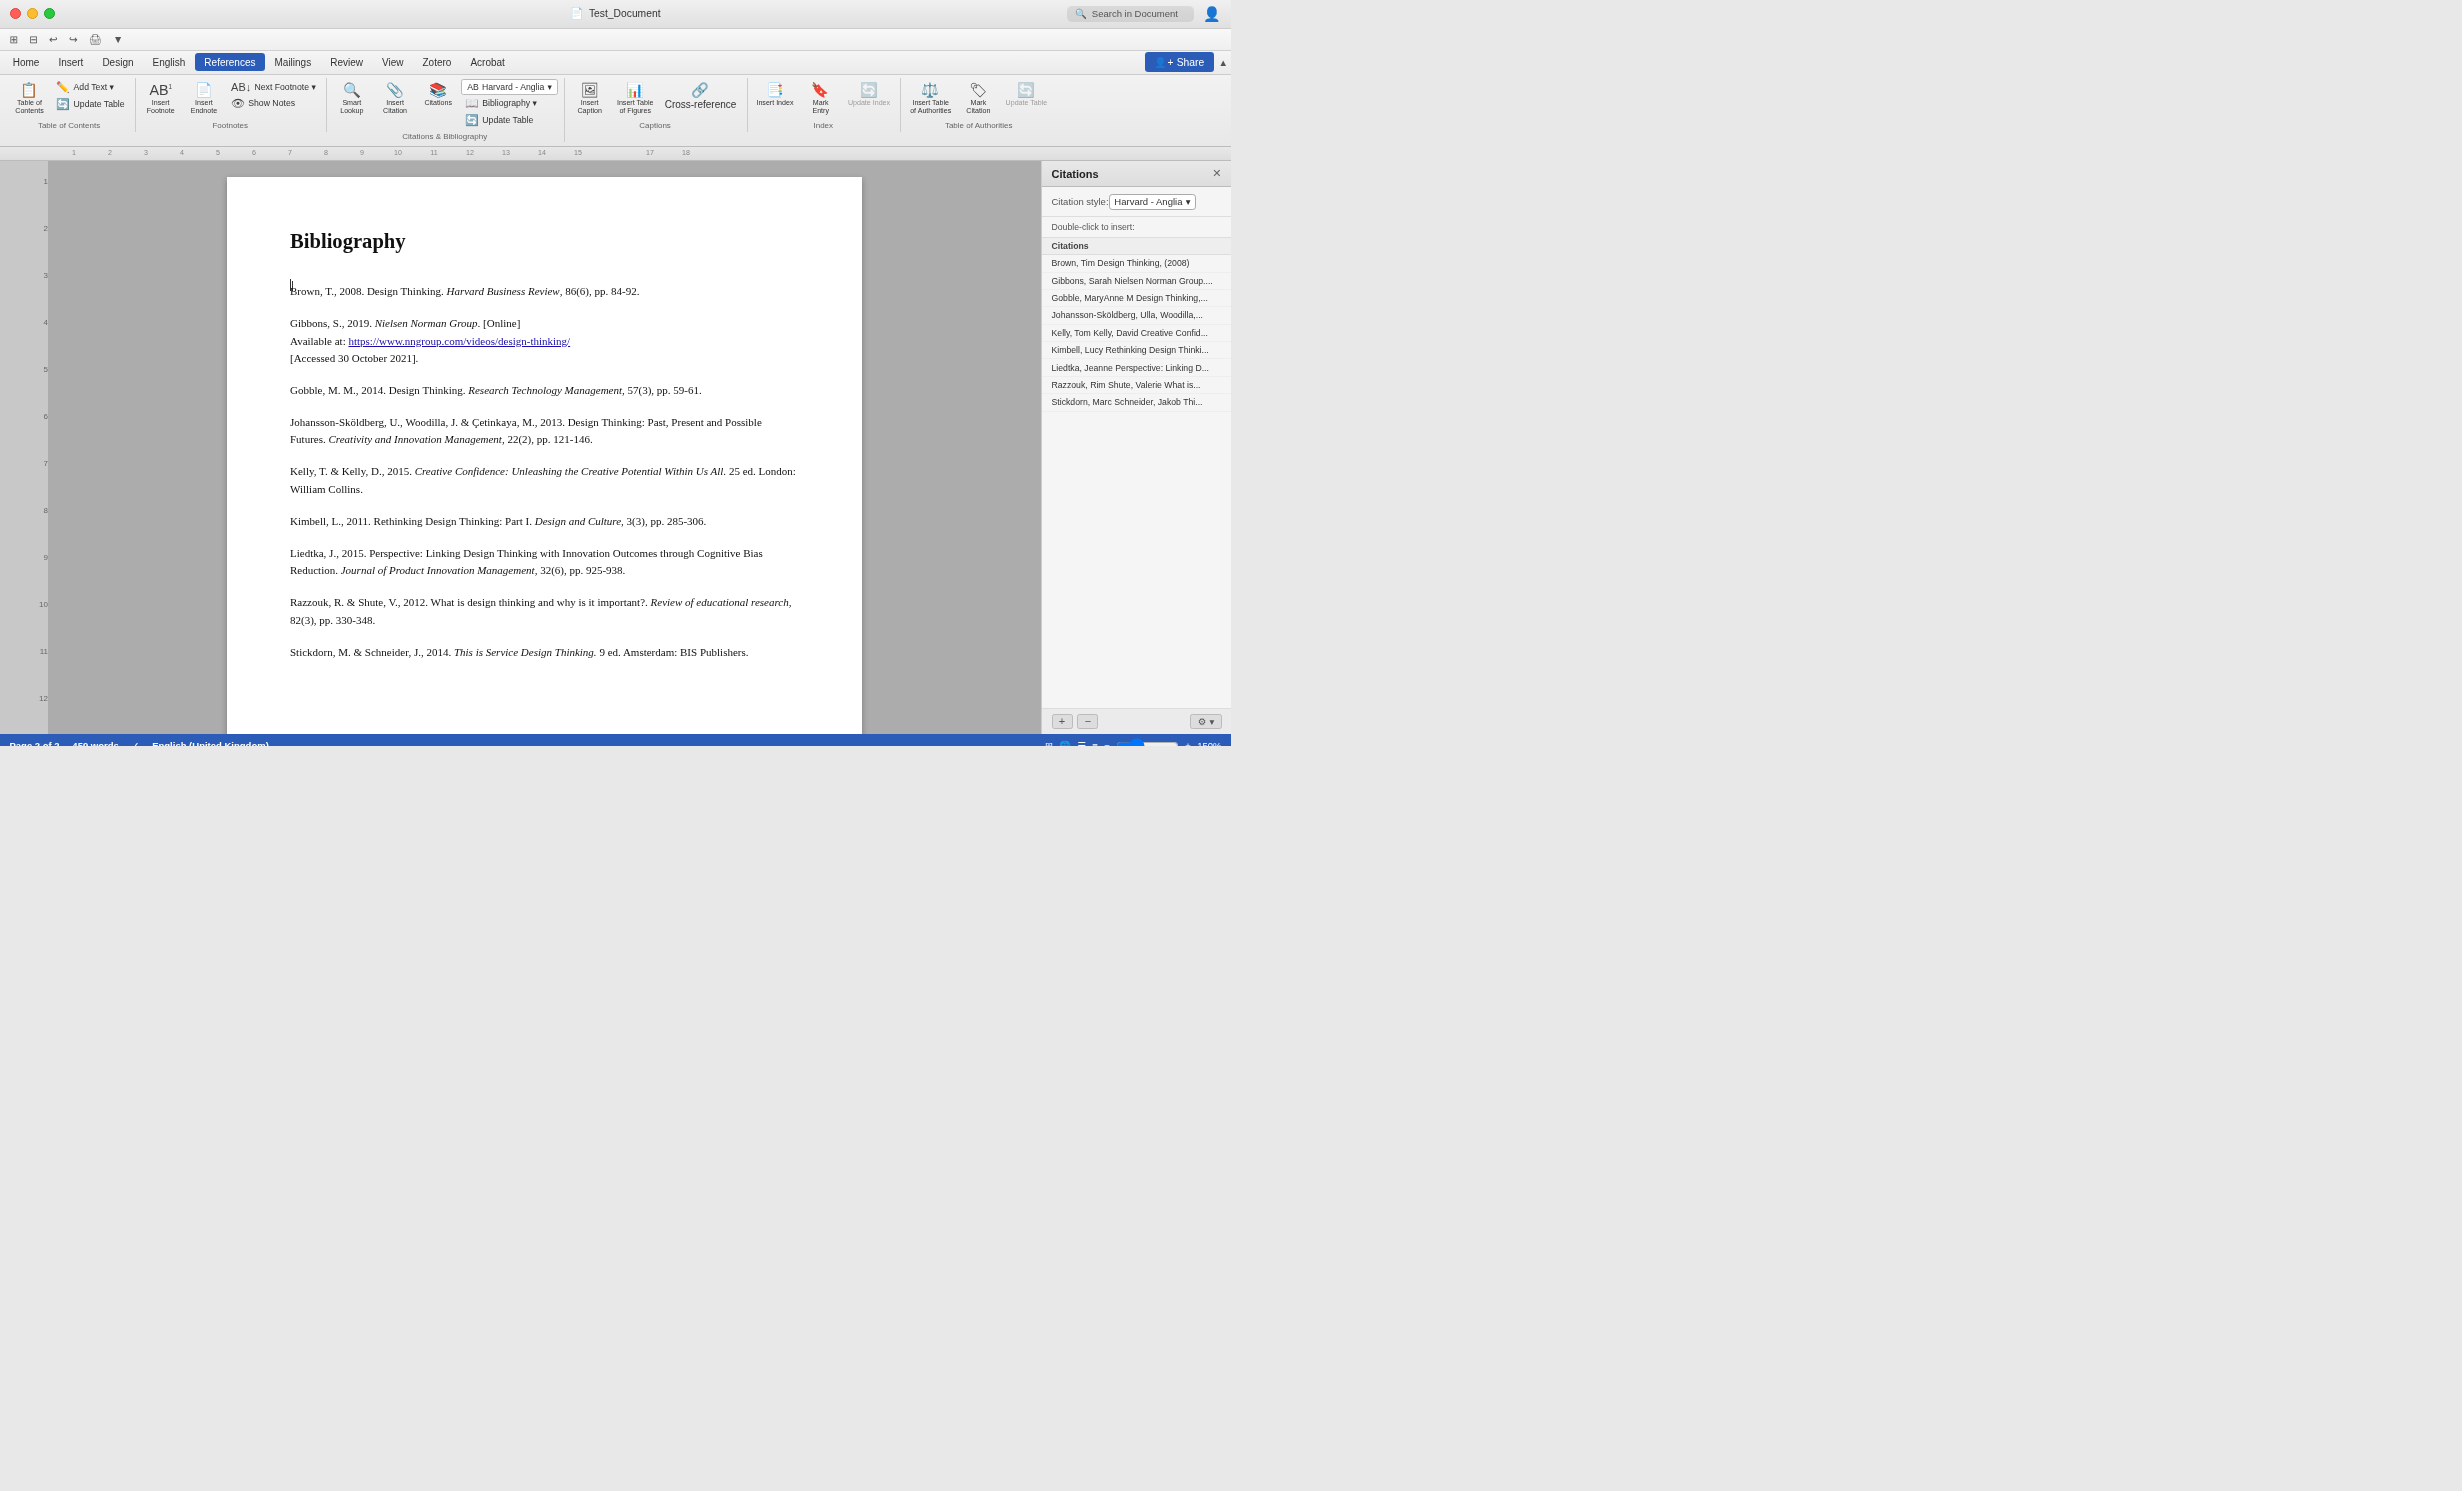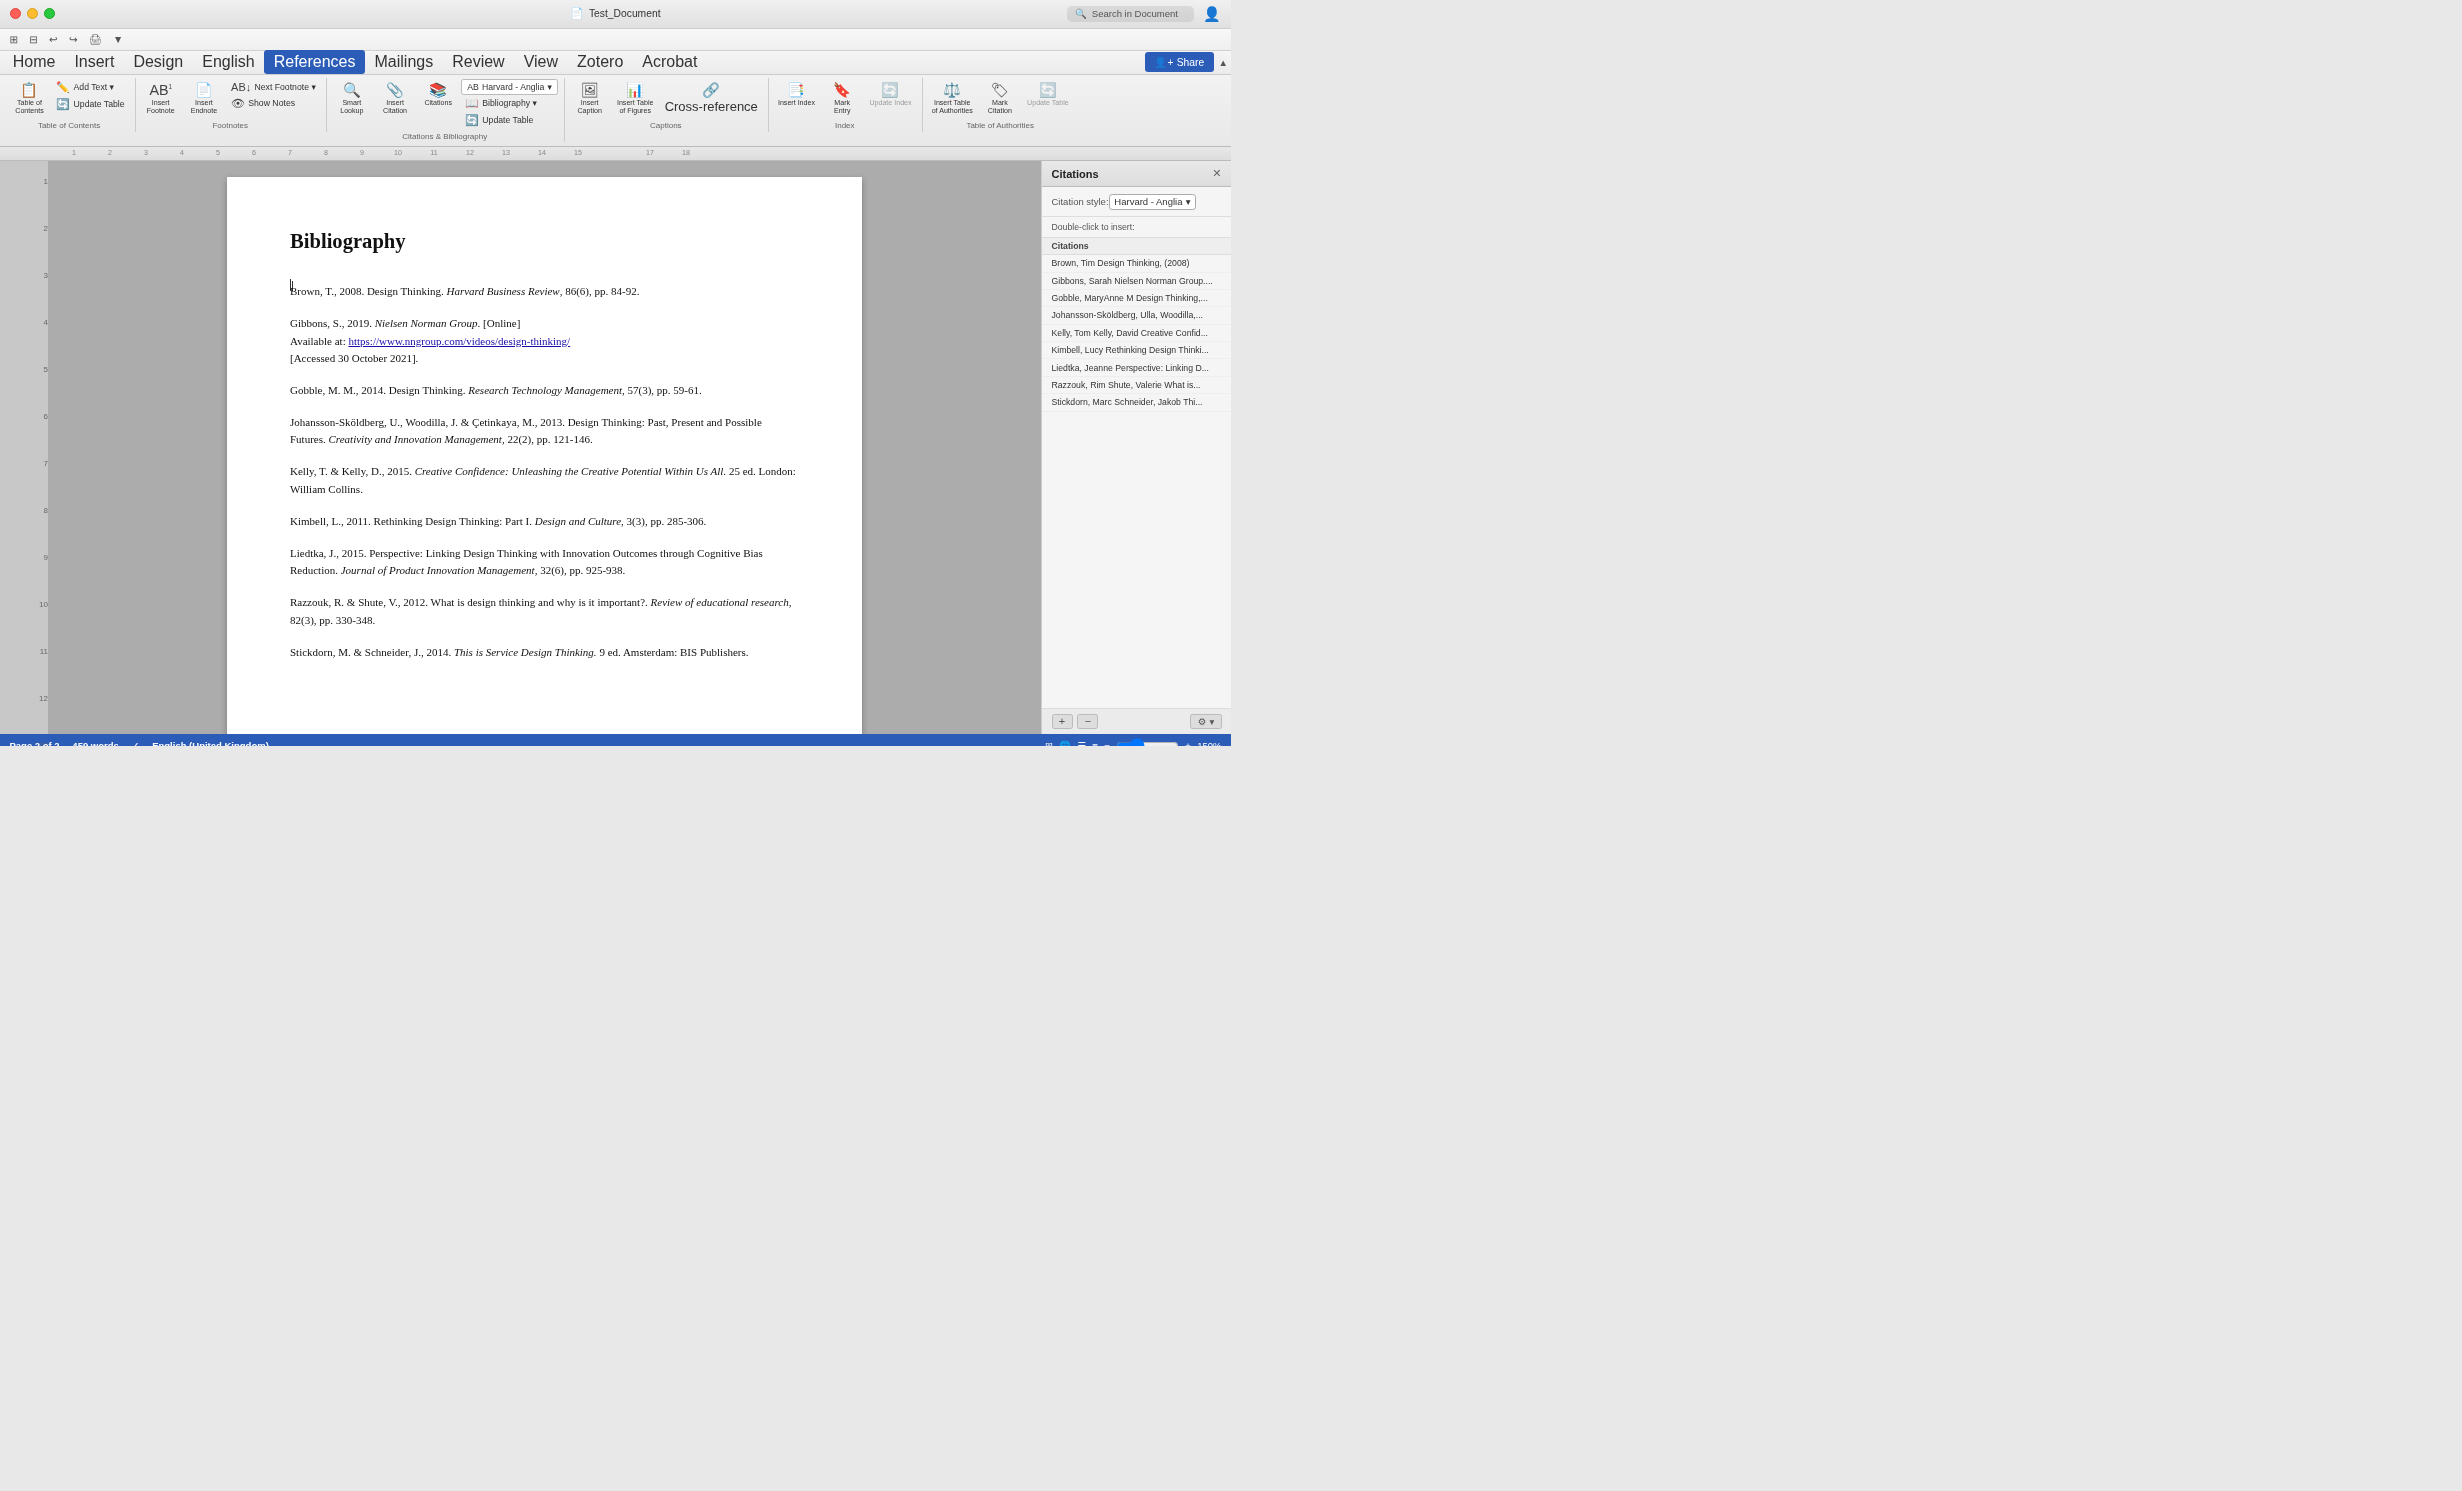--- a/index.html
+++ b/index.html
@@ -49,21 +49,21 @@
     .menubar {
       background: linear-gradient(to bottom, #f5f5f5, #ebebeb);
       height: 24px;
       display: flex;
       align-items: center;
       padding: 0 3.2px;
       border-bottom: 0.8px solid #ccc;
     }
     .menu-item {
       padding: 3.2px 9.5px;
-      font-size: 16px;
+      font-size: 10px;
       color: #333;
       cursor: pointer;
       border-radius: 3.2px;
     }
     .menu-item.active { background: #2a5cb8; color: white; border-radius: 3.2px; }
 
     
     .ribbon {
       background: linear-gradient(to bottom, #f2f2f2, #e8e8e8);
       border-bottom: 0.8px solid #bbb;
@@ -437,21 +437,21 @@
       <div class="ribbon-btn ribbon-btn-large">
         <span class="ribbon-icon">🖼</span>
         <span style="font-size:7.1px;">Insert<br>Caption</span>
       </div>
       <div class="ribbon-btn ribbon-btn-large">
         <span class="ribbon-icon">📊</span>
         <span style="font-size:7.1px;">Insert Table<br>of Figures</span>
       </div>
       <div class="ribbon-btn ribbon-btn-large">
         <span class="ribbon-icon">🔗</span>
-        <span style="font-size:13px;">Cross-reference</span>
+        <span style="font-size:10px;">Cross-reference</span>
       </div>
     </div>
     <div class="ribbon-group-label">Captions</div>
   </div>
 
   <div class="ribbon-group">
     <div class="ribbon-buttons">
       <div class="ribbon-btn ribbon-btn-large">
         <span class="ribbon-icon">📑</span>
         <span style="font-size:7.1px;">Insert Index</span>

